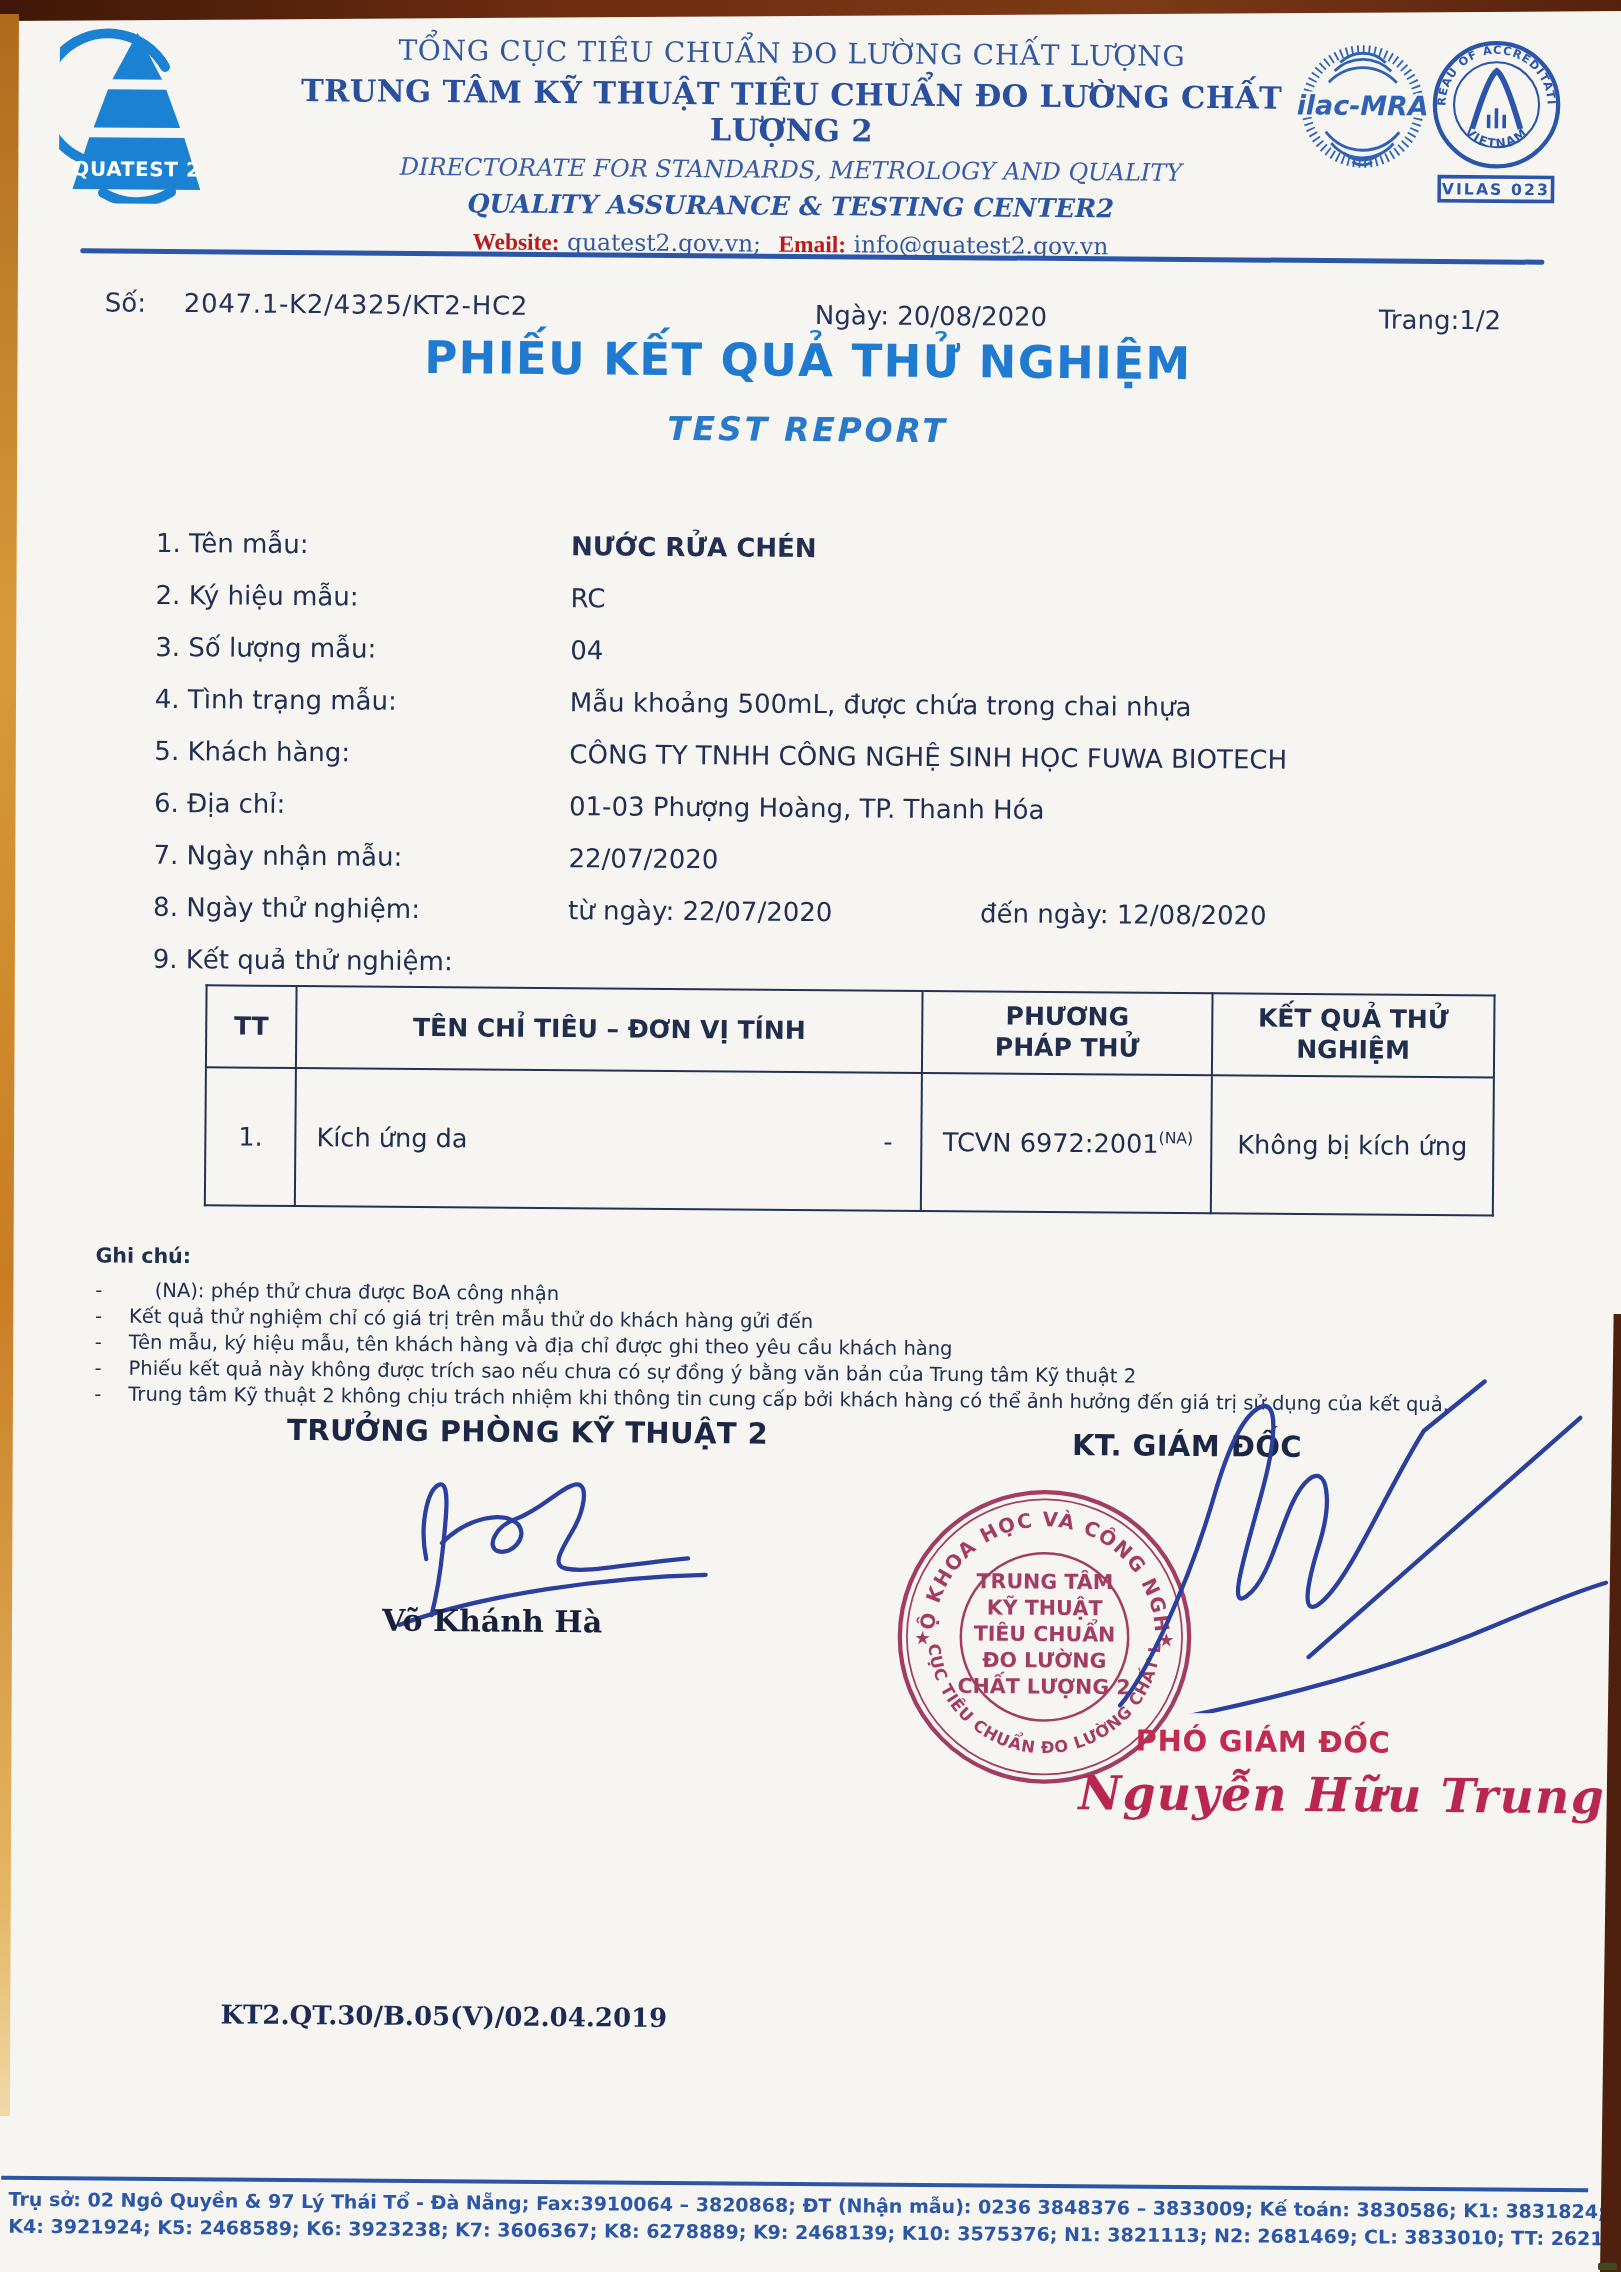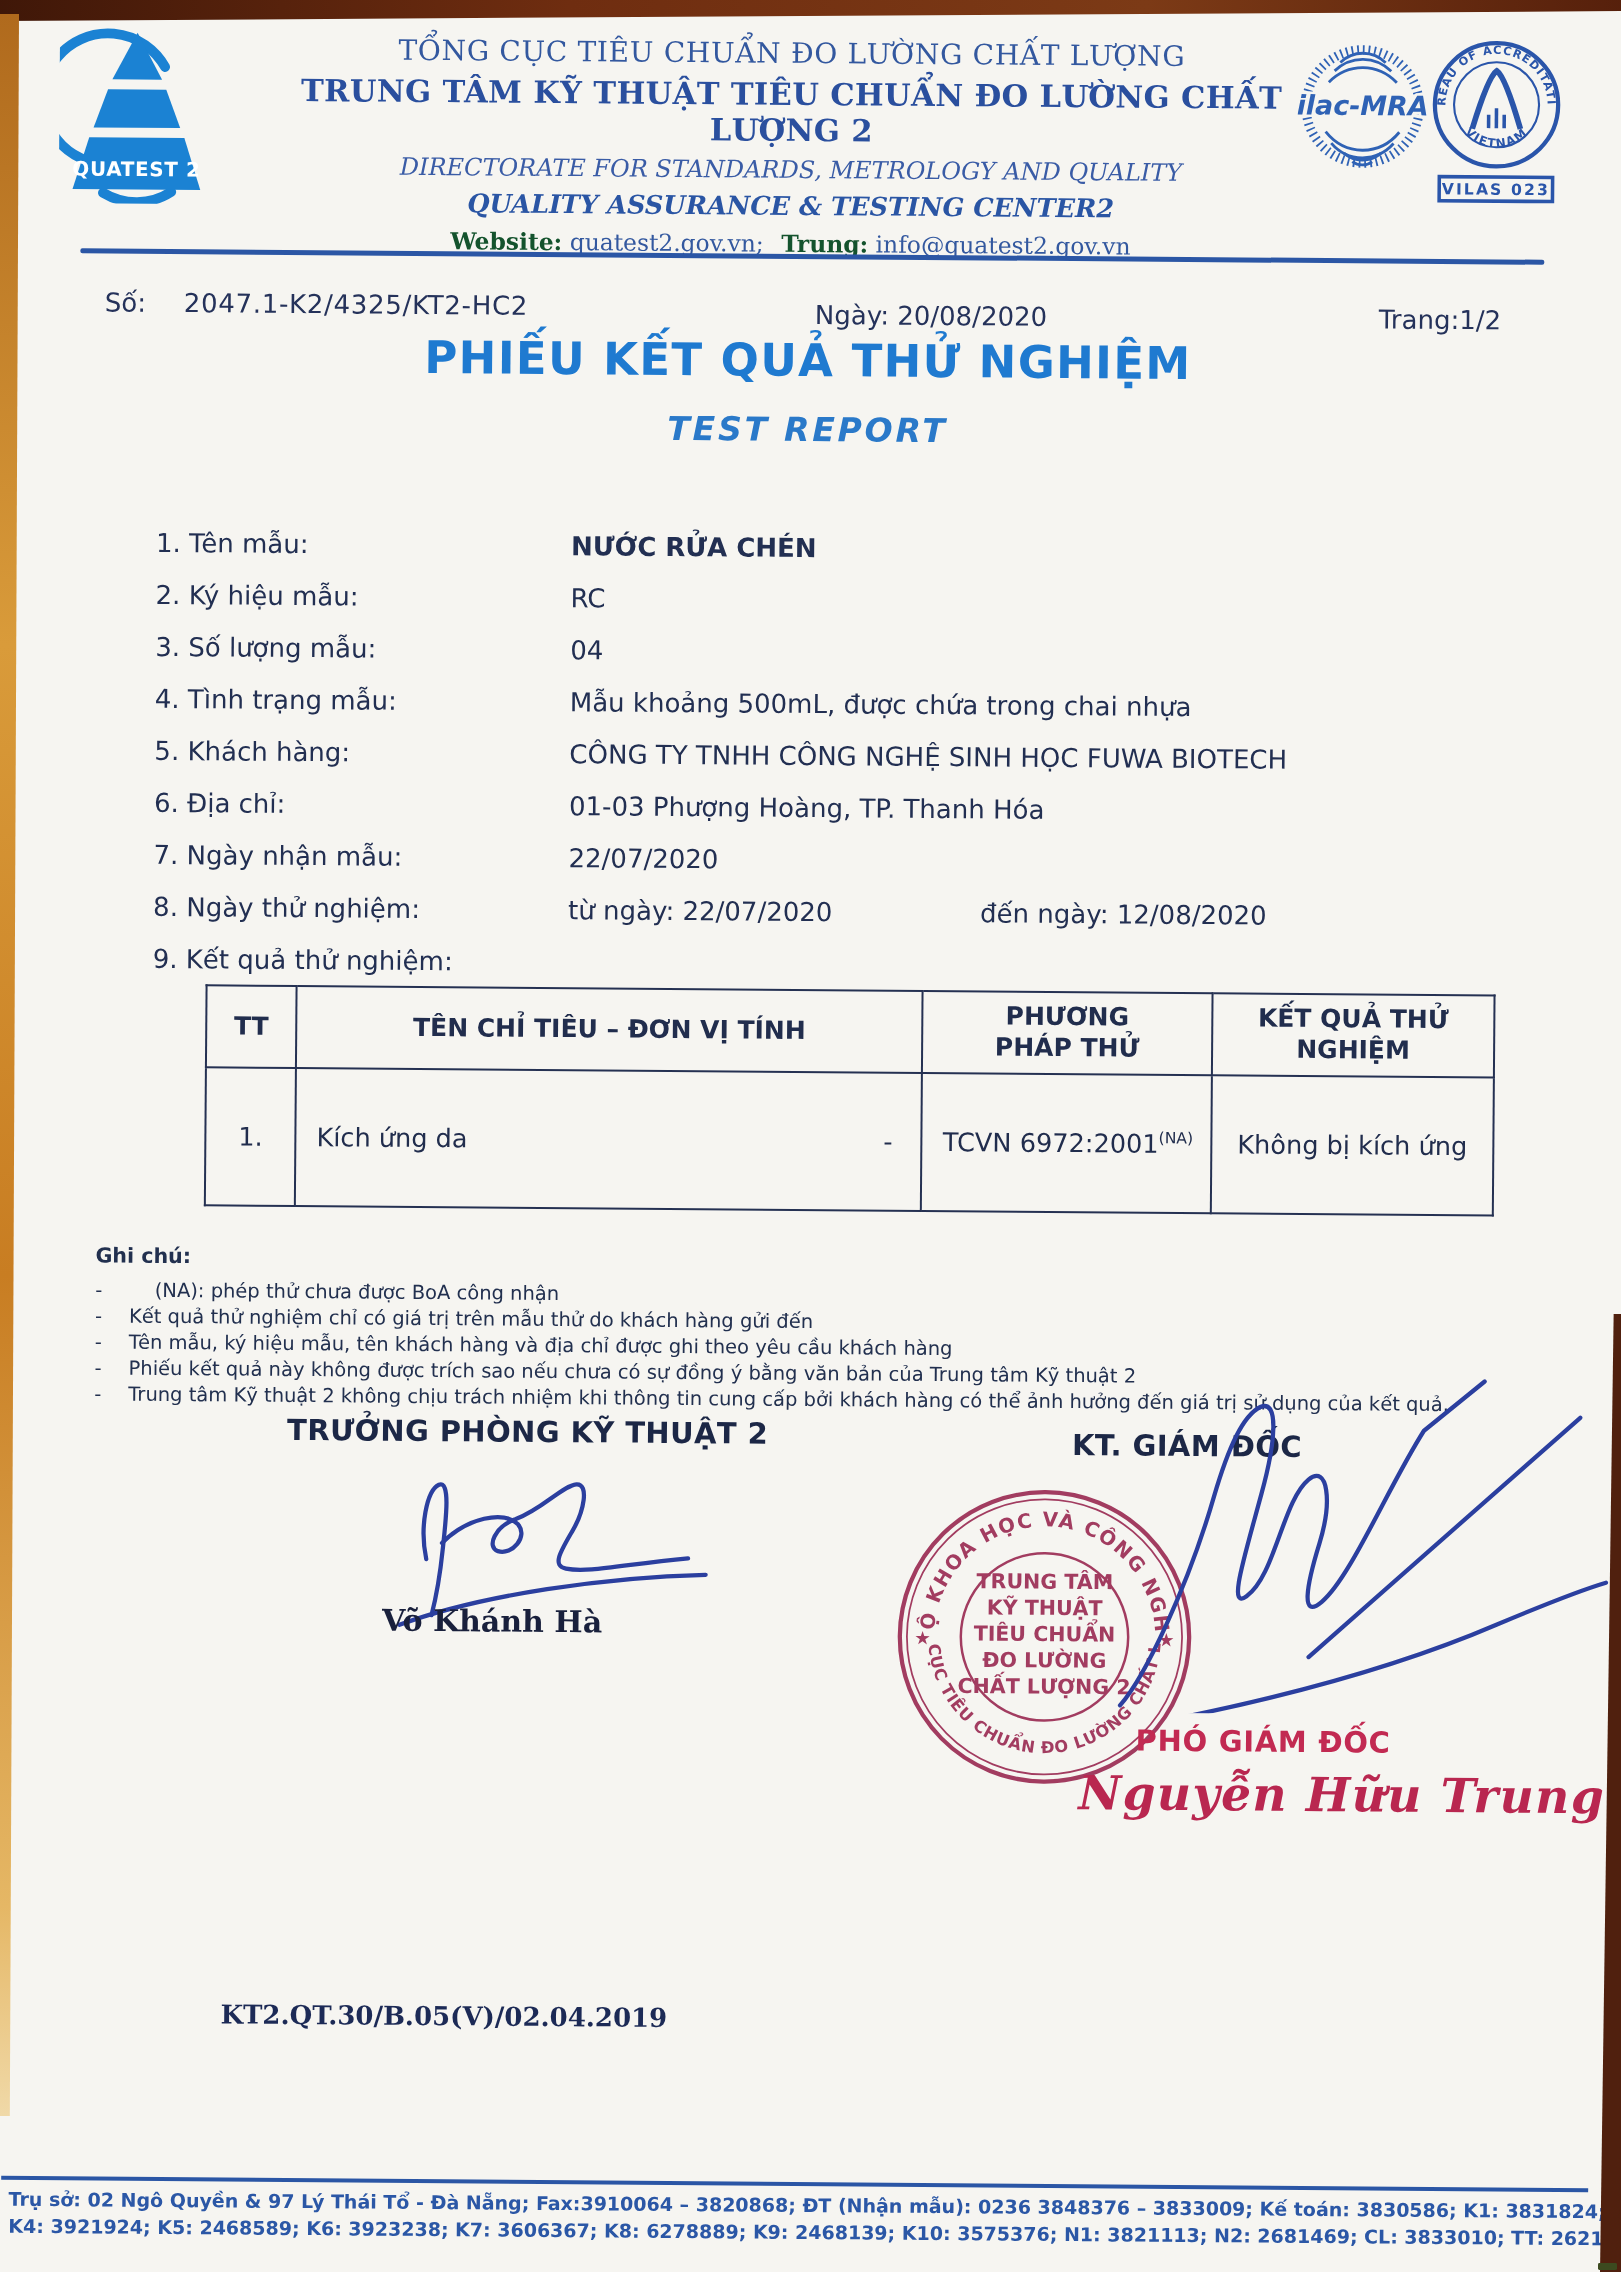--- a/index.html
+++ b/index.html
@@ -24,21 +24,21 @@
   .tilt{left:0;top:0;width:1621px;height:2273px;transform:rotate(0.45deg);
     transform-origin:810px 43px;z-index:2;}
 
   .serif{font-family:"DejaVu Serif","Liberation Serif",serif;}
   .org-block{left:277px;top:37px;width:1030px;text-align:center;}
   .org1{font-size:28px;letter-spacing:0.7px;color:#33589f;}
   .org2{font-size:30.5px;font-weight:bold;letter-spacing:0.4px;color:#2a4f9e;margin-top:5.7px;}
   .org3{font-size:24px;font-style:italic;color:#3a5ca6;margin-top:8.5px;}
   .org4{font-size:25.6px;font-style:italic;font-weight:bold;color:#2a55a4;margin-top:7px;}
   .org5{font-size:23.4px;color:#33589f;margin-top:8.5px;font-family:"DejaVu Serif","Liberation Serif",serif;}
-  .org5 b{color:#14532d;}
+  .org5 b{color:#b91c1c;font-family:Liberation Serif, serif;}
 
   .rule{left:82px;top:254px;width:1464px;height:5px;background:#2b56a5;border-radius:2.1px;}
 
   .soline{font-size:26px;color:#25325a;}
   .title{left:0;top:334px;width:1621px;text-align:center;font-size:45px;font-weight:bold;
     color:#1f7ad0;letter-spacing:1.4px;}
   .subtitle{left:0;top:410px;width:1621px;text-align:center;font-size:33px;font-style:italic;
     font-weight:bold;color:#2a79c9;letter-spacing:2.8px;}
 
   .items{left:160px;top:533px;width:1392px;}
@@ -97,21 +97,21 @@
   </svg>
 
   <div class="abs org-block">
     <div class="serif org1">TỔNG CỤC TIÊU CHUẨN ĐO LƯỜNG CHẤT LƯỢNG</div>
     <div class="serif org2">TRUNG TÂM KỸ THUẬT TIÊU CHUẨN ĐO LƯỜNG CHẤT LƯỢNG 2</div>
     <div class="serif org3">DIRECTORATE FOR STANDARDS, METROLOGY AND QUALITY</div>
     <div class="serif org4">QUALITY ASSURANCE &amp; TESTING CENTER2</div>
     <div class="org5">
       <b>Website:</b>
       <span>quatest2.gov.vn;</span>
-      <b style="margin-left:10px;">Trung:</b>
+      <b style="margin-left:10px;">Email:</b>
       <span>info@quatest2.gov.vn</span>
     </div>
   </div>
 
   <svg class="abs" style="left:1298px;top:37px;" width="131" height="131" viewBox="0 0 185 185">
     <circle cx="92" cy="92" r="80" fill="none" stroke="#2f62b5" stroke-width="13" stroke-dasharray="2.5 5.5"></circle>
     <g fill="none" stroke="#2f62b5" stroke-width="4">
       <path d="M 52,42 A 62,70 0 0 1 132,42"></path>
       <path d="M 44,58 A 72,82 0 0 1 140,58"></path>
       <path d="M 60,30 A 48,52 0 0 1 124,30"></path>

